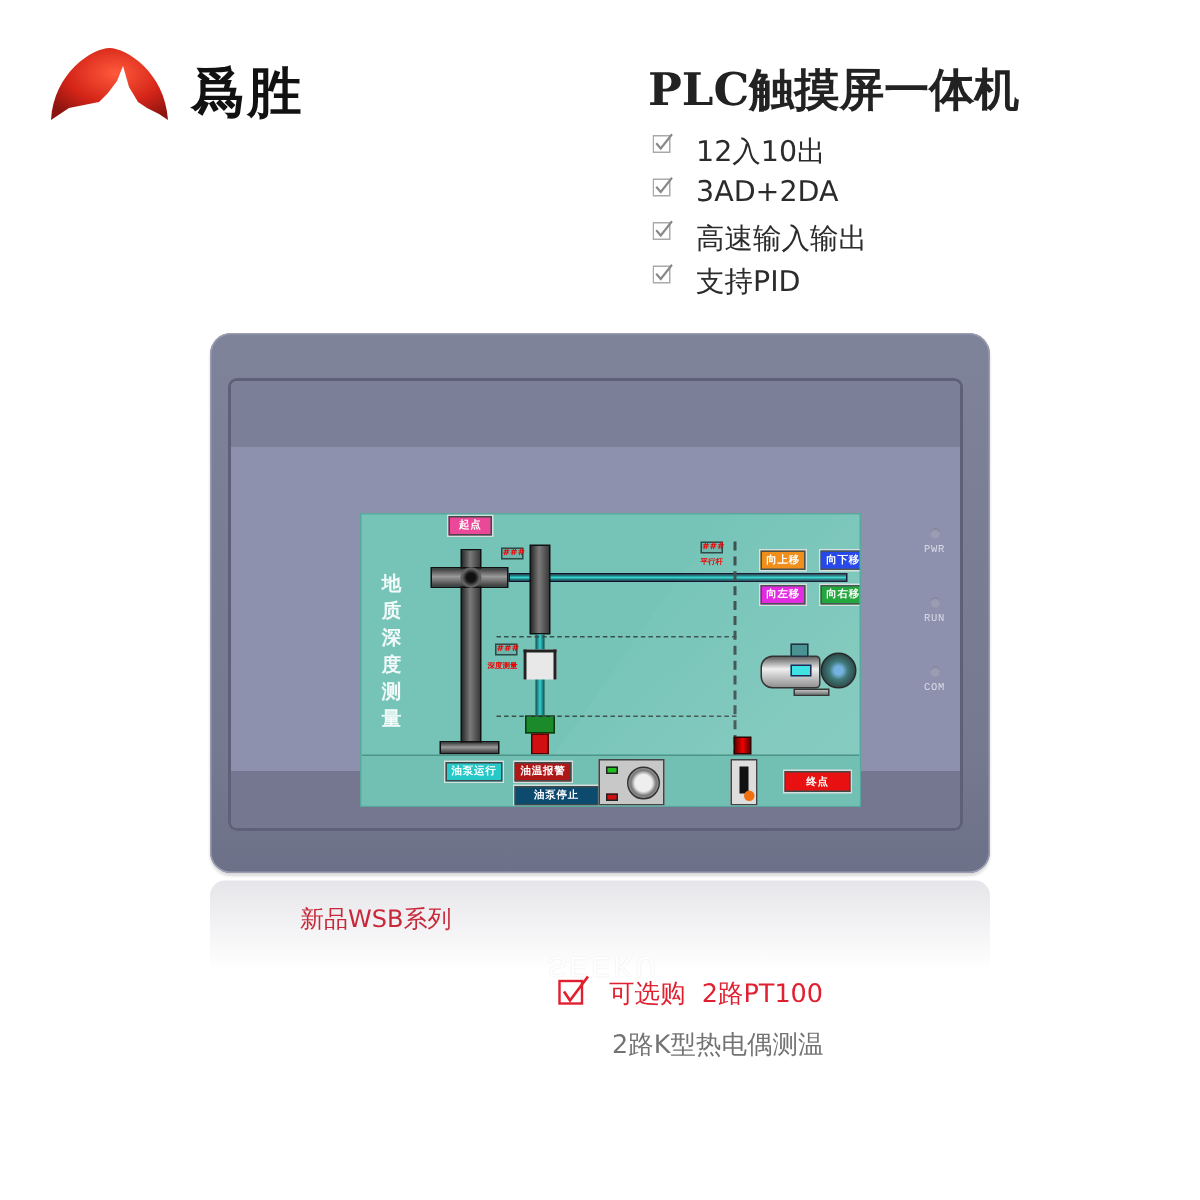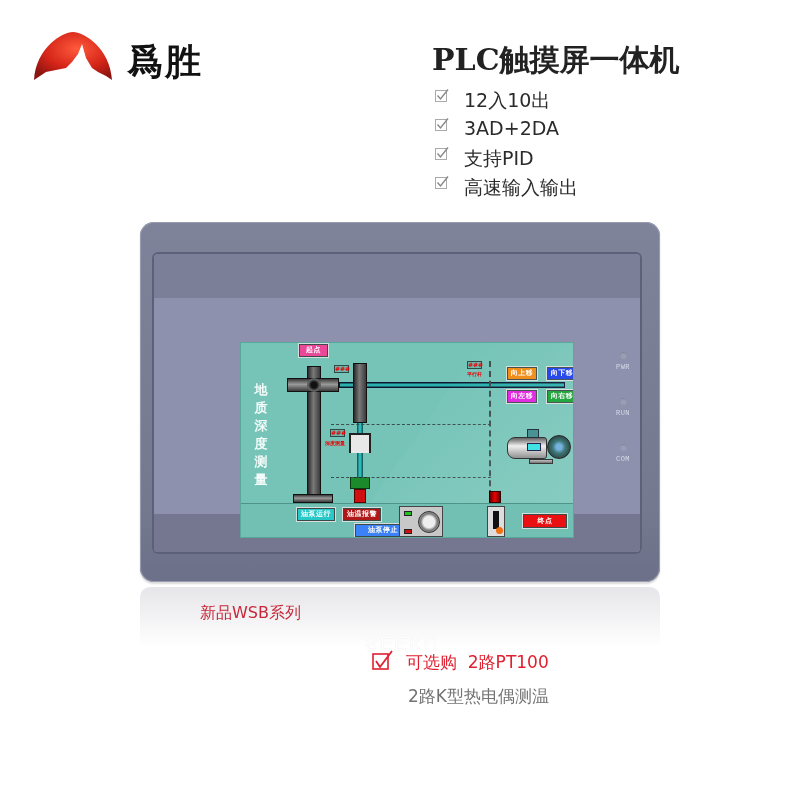--- a/index.html
+++ b/index.html
@@ -92,30 +92,30 @@
       </span>
     <span>3AD+2DA</span>
   </div>
   <div class="feature">
     <span class="check">
         <svg width="15" height="15" viewBox="0 0 15 15">
           <rect x="0.5" y="2.5" width="11" height="11" fill="none" stroke="#aaa" stroke-width="1"></rect>
           <path d="M2.5 7.5 L5.5 11 L13 1.5" fill="none" stroke="#888" stroke-width="1.4"></path>
         </svg>
       </span>
+    <span>高速输入输出</span>
+  </div>
+  <div class="feature">
+    <span class="check">
+        <svg width="15" height="15" viewBox="0 0 15 15">
+          <rect x="0.5" y="2.5" width="11" height="11" fill="none" stroke="#aaa" stroke-width="1"></rect>
+          <path d="M2.5 7.5 L5.5 11 L13 1.5" fill="none" stroke="#888" stroke-width="1.4"></path>
+        </svg>
+      </span>
     <span>支持PID</span>
-  </div>
-  <div class="feature">
-    <span class="check">
-        <svg width="15" height="15" viewBox="0 0 15 15">
-          <rect x="0.5" y="2.5" width="11" height="11" fill="none" stroke="#aaa" stroke-width="1"></rect>
-          <path d="M2.5 7.5 L5.5 11 L13 1.5" fill="none" stroke="#888" stroke-width="1.4"></path>
-        </svg>
-      </span>
-    <span>高速输入输出</span>
   </div>
 </div>
 
 <div class="device">
   <div class="bezel">
     <div class="bezel-top"></div>
     <div class="bezel-bottom">
       <div class="brand">SEEKU</div>
     </div>
 
@@ -166,21 +166,21 @@
         <div style="position:absolute;left:40px;top:6px;width:24px;height:24px;border-radius:50%;background:radial-gradient(circle,#6ad 18%,#2a6a6a 40%,#1a3a3a 70%);border:1px solid #111;"></div>
         <div style="position:absolute;left:22px;top:30px;width:24px;height:5px;background:linear-gradient(180deg,#bbb,#666);border:1px solid #222;"></div>
       </div>
 
       <div class="glare"></div>
 
       <div class="bottom-bar"></div>
       <div class="hmi-btn" style="left:56px;top:165px;width:38px;background:#26c8c8;">油泵运行</div>
       <div class="hmi-btn" style="left:102px;top:165px;width:38px;background:#b01818;">油温报警</div>
       <div class="hmi-btn" style="left:56px;top:181px;width:38px;background:#8c8c8c;margin-top:22px;">油泵启动</div>
-      <div class="hmi-btn" style="left:102px;top:181px;width:56px;background:#3b82f6;margin-left:12px;">油泵停止</div>
+      <div class="hmi-btn" style="left:102px;top:181px;width:56px;background:#0c4a6e;">油泵停止</div>
 
       <div style="position:absolute;left:158px;top:163px;width:44px;height:31px;background:#c8c8c8;border:1px solid #444;">
         <div style="position:absolute;left:4px;top:4px;width:8px;height:5px;background:#20c020;border:1px solid #222;"></div>
         <div style="position:absolute;left:4px;top:22px;width:8px;height:5px;background:#d01010;border:1px solid #222;"></div>
         <div style="position:absolute;left:18px;top:4px;width:22px;height:22px;border-radius:50%;background:radial-gradient(circle,#eee 40%,#777 60%,#ddd);border:1px solid #333;"></div>
       </div>
 
       <div style="position:absolute;left:248px;top:148px;width:12px;height:12px;background:linear-gradient(90deg,#600,#e00 50%,#600);border:1px solid #300;"></div>
       <div style="position:absolute;left:246px;top:163px;width:18px;height:31px;background:#ddd;border:1px solid #444;">
         <div style="position:absolute;left:5px;top:4px;width:6px;height:18px;background:#111;"></div>

